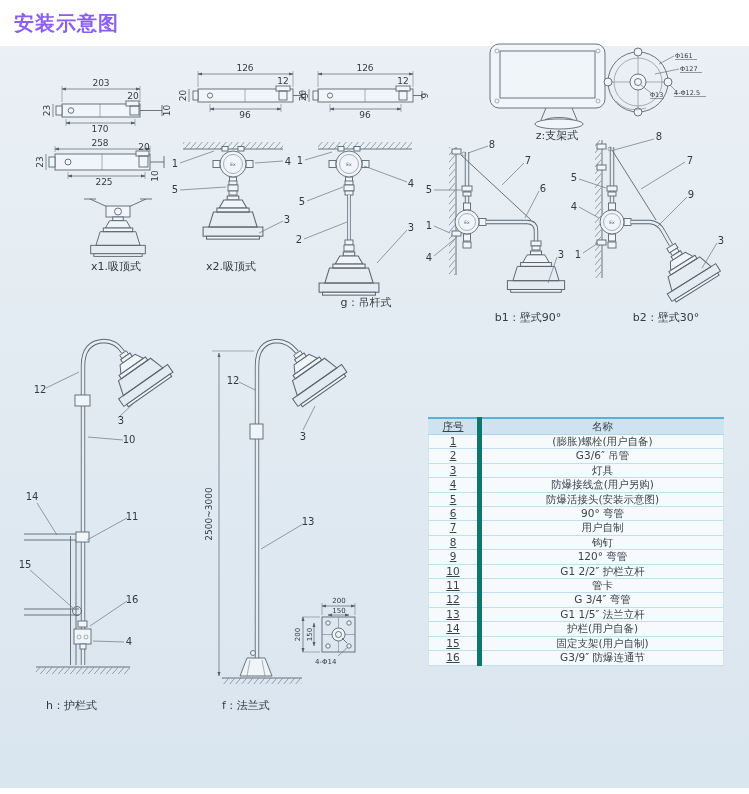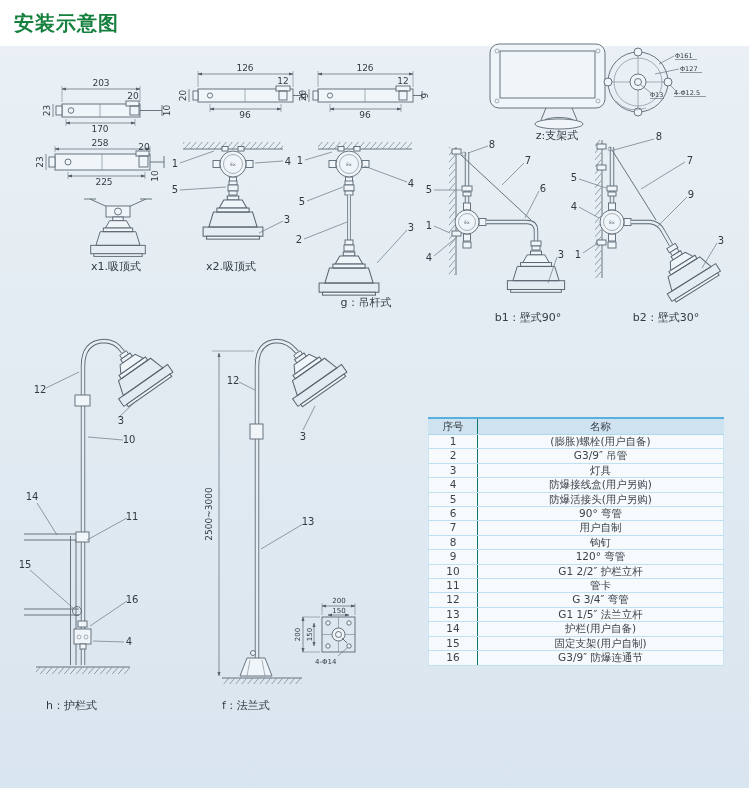--- a/index.html
+++ b/index.html
@@ -1,19 +1,19 @@
 <!DOCTYPE html>
 <html><head>
 <meta charset="utf-8">
 <style>
   html,body{margin:0;padding:0;background:#ffffff;}
   .page{position:relative;width:749px;height:794px;overflow:hidden;
         font-family:"DejaVu Sans","Liberation Sans",sans-serif;background:#ffffff;}
   .title{position:absolute;left:14px;top:10px;font-size:20px;font-weight:bold;
-         color:#15803d;letter-spacing:1px;}
+         color:#8b5cf6;letter-spacing:1px;}
   .panel{position:absolute;left:0;top:46px;width:749px;height:742px;
          background:linear-gradient(180deg,#eaf0f5 0%,#e2ebf2 45%,#d9e5ef 100%);}
   svg{position:absolute;left:0;top:0;}
   svg text{font-family:"DejaVu Sans","Liberation Sans",sans-serif;fill:#333b42;}
   .ln{stroke:#5a6671;stroke-width:0.9;fill:none;}
   .thin{stroke:#6a7681;stroke-width:0.55;fill:none;}
   .lead{stroke:#6a7681;stroke-width:0.7;fill:none;}
   .fw{fill:#f0f5f9;}
   .pO{stroke:#5a6671;stroke-width:4.4;fill:none;}
   .pI{stroke:#e6eef5;stroke-width:2.7;fill:none;}
@@ -28,21 +28,21 @@
   .dimline{stroke:#5a6671;stroke-width:0.7;fill:none;}
   
   .parts{position:absolute;left:428px;top:417px;width:296px;border-collapse:collapse;
          font-size:10.5px;color:#3c434a;border-top:2px solid #58b0dd;
          border-left:1px solid #cfe6f2;border-right:1px solid #cfe6f2;
          border-bottom:1px solid #aed7ec;table-layout:fixed;}
   .parts th{background:#cfe2ef;font-weight:normal;height:15px;padding:0;
             border-bottom:1px solid #aed7ec;}
   .parts td{background:#f6fafd;text-align:center;height:13.4px;padding:0;
             border-bottom:1px solid #bfe0f0;line-height:13.4px;}
-  .parts th:first-child,.parts td:first-child{width:48px;border-right:1px solid #0f766e;}
+  .parts th:first-child,.parts td:first-child{width:48px;border-right:5px solid #0f766e;text-decoration:underline;}
 </style>
 </head>
 <body>
 
 <div class="page">
   <div class="title">安装示意图</div>
   <div class="panel"></div>
 
   <svg width="749" height="794" viewBox="0 0 749 794">
     <defs>
@@ -450,33 +450,33 @@
         <th>名称</th>
       </tr>
     </thead>
     <tbody>
         <tr>
           <td>1</td>
           <td>(膨胀)螺栓(用户自备)</td>
         </tr>
         <tr>
           <td>2</td>
-          <td>G3/9″ 吊管</td>
+          <td>G3/6″ 吊管</td>
         </tr>
         <tr>
           <td>3</td>
           <td>灯具</td>
         </tr>
         <tr>
           <td>4</td>
           <td>防爆接线盒(用户另购)</td>
         </tr>
         <tr>
           <td>5</td>
-          <td>防爆活接头(用户另购)</td>
+          <td>防爆活接头(安装示意图)</td>
         </tr>
         <tr>
           <td>6</td>
           <td>90° 弯管</td>
         </tr>
         <tr>
           <td>7</td>
           <td>用户自制</td>
         </tr>
         <tr>

